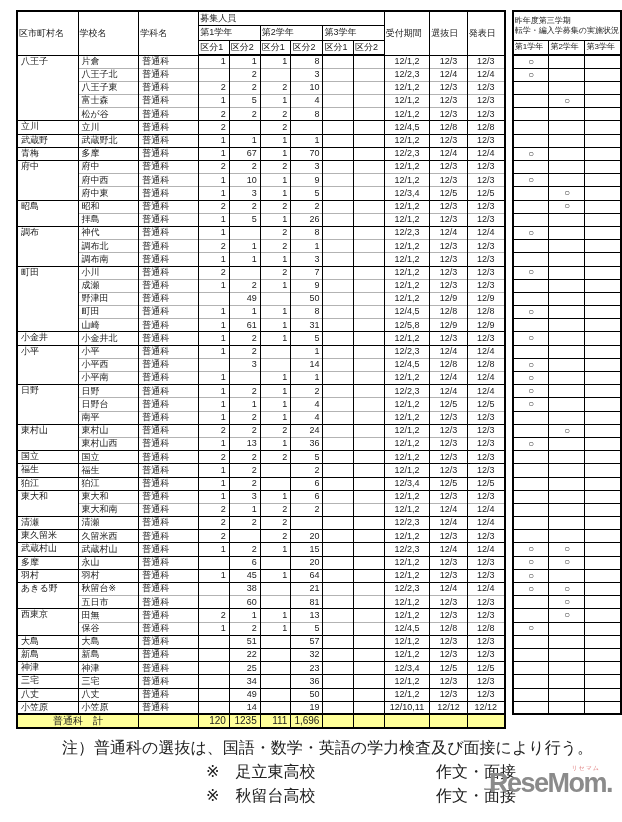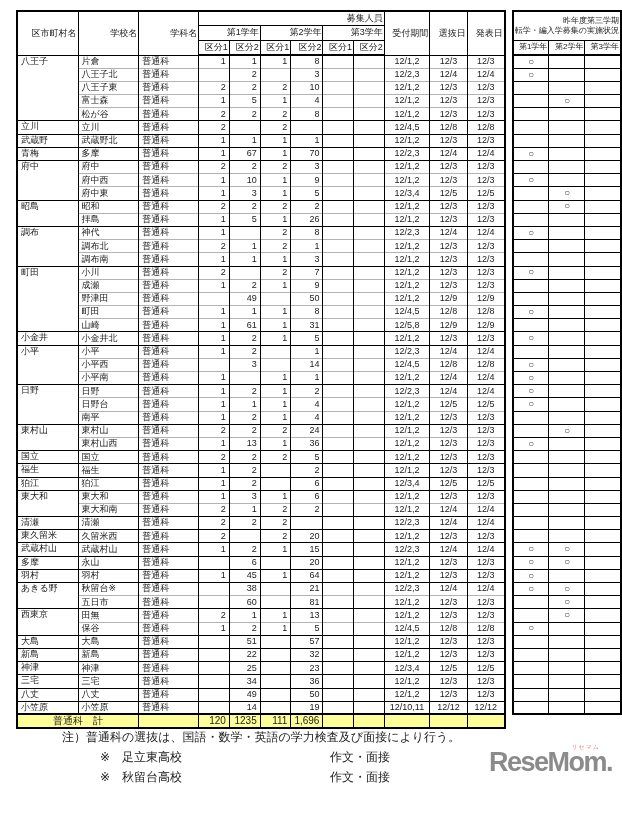--- a/index.html
+++ b/index.html
@@ -11,37 +11,37 @@
   .page{position:relative;padding:10px 0 0 16px;}
   .tables{display:flex;align-items:flex-start;}
   table{border-collapse:collapse;table-layout:fixed;}
   table.main{border:2px solid #000;}
   table.prev{border:2px solid #000;margin-left:6px;}
   th,td{
     box-sizing:border-box;overflow:hidden;white-space:nowrap;
     font-size:9px;font-weight:normal;line-height:1.05;
     padding:0 3px;height:13.2px;
   }
-  thead th{border:1px solid #000;text-align:right;vertical-align:middle;padding:0 1px;}
+  thead th{border:1px solid #000;text-align:left;vertical-align:middle;padding:0 1px;}
   thead tr:last-child th{border-bottom:2px solid #000;}
   tbody td{border-left:1px solid #000;border-right:1px solid #000;border-top:1px solid #b3b3b3;}
   tr.gs td{border-top:1.5px solid #000;}
   td.district{vertical-align:top;text-align:left;padding-top:1px;}
   td.name{text-align:left;}
   td.num{text-align:right;}
   td.ctr{text-align:center;}
   tr.total td{background:#ffff99;border-top:2px solid #000;border-bottom:2px solid #000;font-size:10px;}
   tr.total td.lbl{text-align:center;}
   .prev thead th.small{font-size:8px;line-height:1.2;}
   .prev tbody td{border-top:1px solid #000;text-align:center;color:#444;font-size:10px;}
   .prev tr.gs td{border-top:1.5px solid #000;}
-  .notes{font-size:12px;color:#222;}
+  .notes{margin-top:9px;font-size:16px;color:#222;}
   .note-1{margin-left:46px;}
   .note-2{margin-left:84px;margin-top:11px;}
-  .note-row{display:flex;margin-left:84px;margin-top:3px;}
+  .note-row{display:flex;margin-left:84px;margin-top:3px;justify-content:center;}
   .note-row:first-of-type{margin-top:13px;}
   .note-school{width:230px;}
   .logo{position:absolute;right:10px;bottom:8px;}
   .logo-text{font-size:27px;font-weight:bold;color:#8b8b8b;letter-spacing:-1.5px;}
   .logo-kana{position:absolute;top:-4px;right:12px;font-size:6px;color:#e08080;letter-spacing:1px;}
 </style>
 </head>
 <body>
 
 <div class="page">

